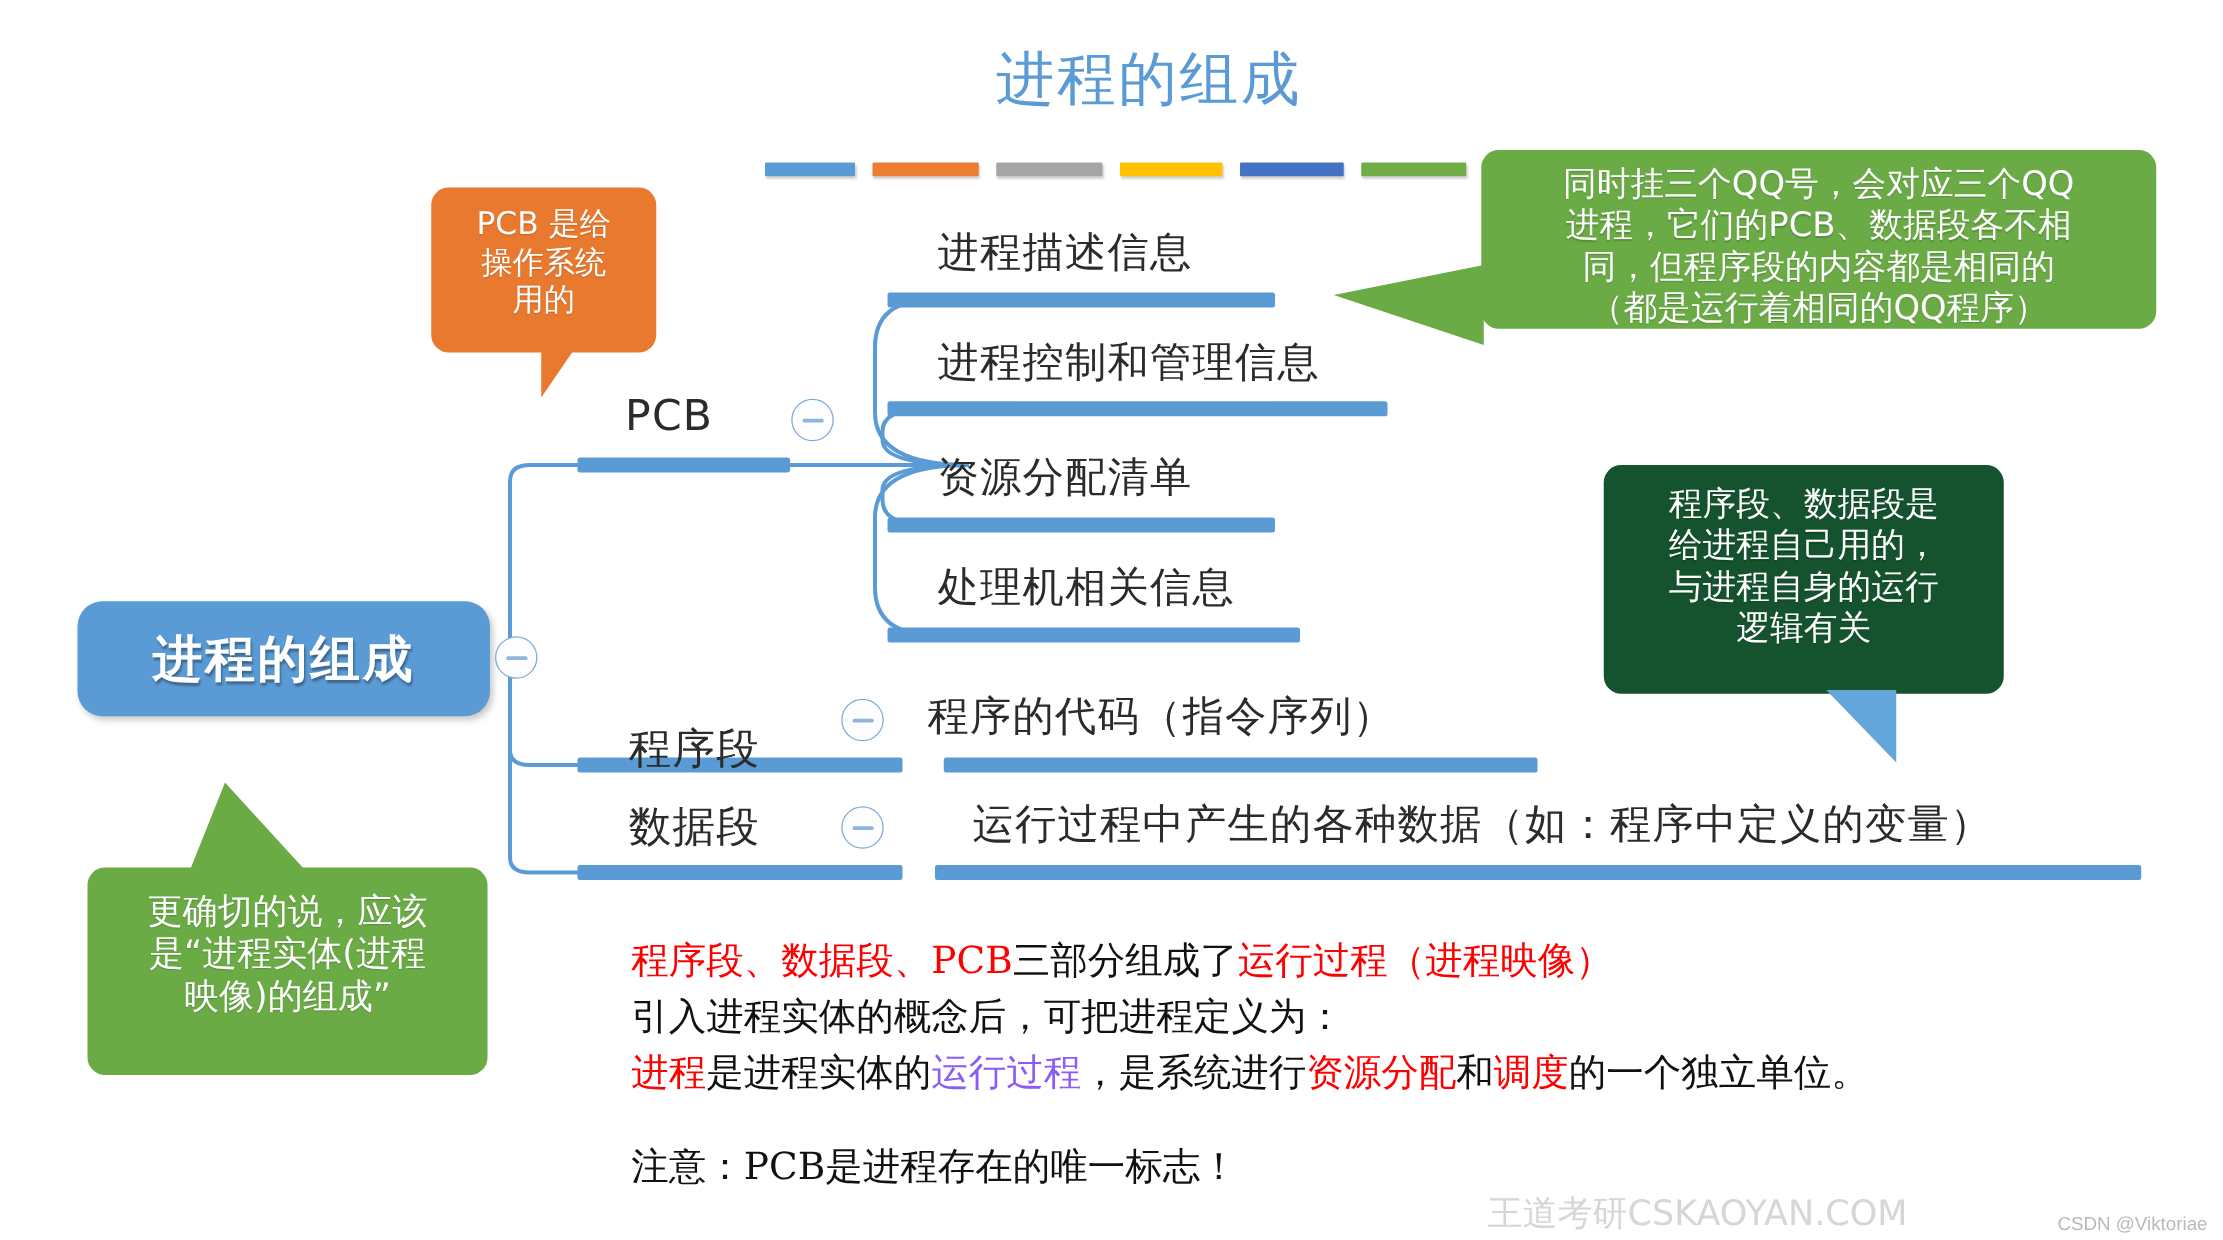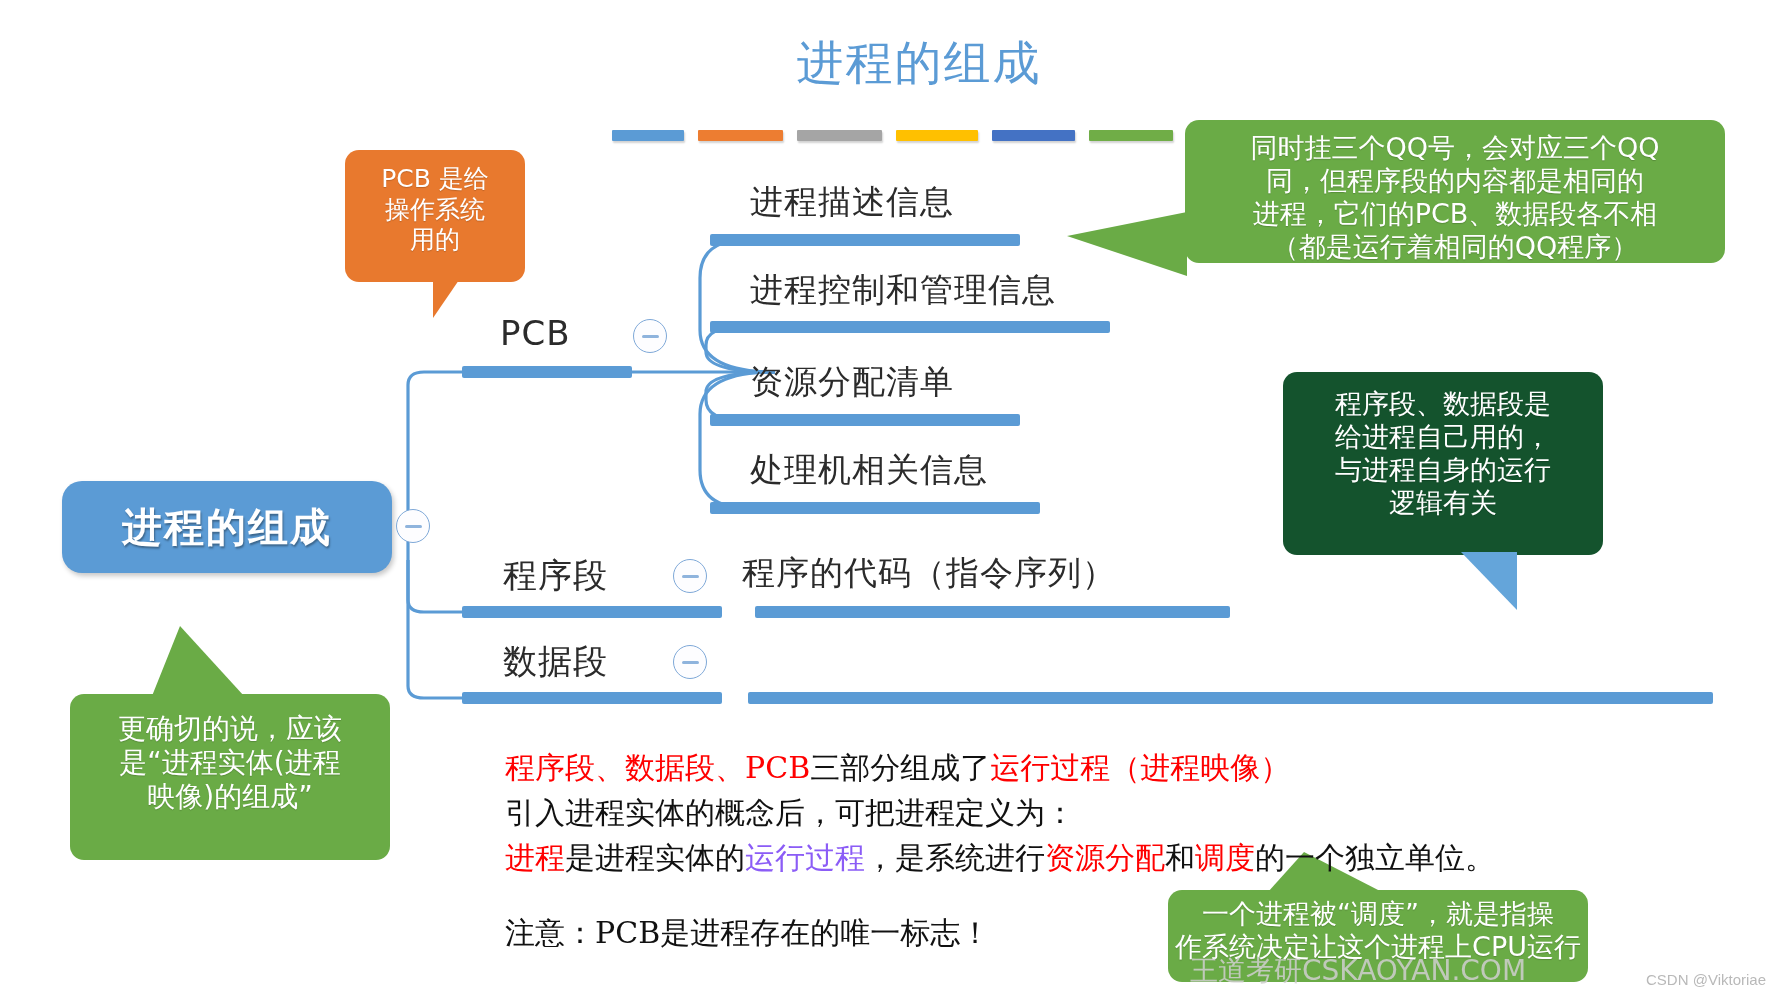--- a/index.html
+++ b/index.html
@@ -140,69 +140,65 @@
     </svg>
 
     <div class="root-node">
       <span>进程的组成</span>
     </div>
     <div class="toggle" style="left:396px;top:509px;"></div>
 
     <div class="node-label lvl1" style="left:500px;top:313px;">PCB</div>
     <div class="toggle" style="left:633px;top:319px;"></div>
 
-    <div class="node-label lvl1" style="left:503px;top:553px;">程序段</div>
+    <div class="node-label lvl1" style="left:503px;top:576px;">程序段</div>
     <div class="toggle" style="left:673px;top:559px;"></div>
 
     <div class="node-label lvl1" style="left:503px;top:639px;">数据段</div>
     <div class="toggle" style="left:673px;top:645px;"></div>
 
     <div class="node-label lvl2" style="left:750px;top:180px;">进程描述信息</div>
     <div class="node-label lvl2" style="left:750px;top:268px;">进程控制和管理信息</div>
     <div class="node-label lvl2" style="left:750px;top:360px;">资源分配清单</div>
     <div class="node-label lvl2" style="left:750px;top:448px;">处理机相关信息</div>
 
     <div class="node-label lvl2" style="left:742px;top:551px;">程序的代码（指令序列）</div>
+    <div class="node-label lvl2" style="left:778px;top:637px;">运行过程中产生的各种数据（如：程序中定义的变量）</div>
   </div>
 
   <div class="callout co-orange" style="left:345px;top:150px;width:180px;height:132px;padding-top:14px;font-size:25px;">
     <div>PCB 是给</div>
     <div>操作系统</div>
     <div>用的</div>
     <div class="tail" style="left:88px;top:130px;border-left:26px solid #e8792e;border-bottom:38px solid transparent;"></div>
   </div>
 
   <div class="callout co-green" style="left:1185px;top:120px;width:540px;height:143px;padding-top:12px;font-size:27px;">
     <div>同时挂三个QQ号，会对应三个QQ</div>
+    <div>进程，它们的PCB、数据段各不相</div>
     <div>同，但程序段的内容都是相同的</div>
-    <div>进程，它们的PCB、数据段各不相</div>
     <div>（都是运行着相同的QQ程序）</div>
     <div class="tail" style="left:-118px;top:92px;border-right:120px solid #6aab46;border-top:24px solid transparent;border-bottom:40px solid transparent;"></div>
   </div>
 
   <div class="callout co-blue" style="left:1283px;top:372px;width:320px;height:183px;padding-top:16px;font-size:27px;">
     <div>程序段、数据段是</div>
     <div>给进程自己用的，</div>
     <div>与进程自身的运行</div>
     <div>逻辑有关</div>
     <div class="tail" style="left:160px;top:180px;border-left:18px solid transparent;border-right:56px solid #64a5da;border-bottom:58px solid transparent;"></div>
   </div>
 
   <div class="callout co-green" style="left:70px;top:694px;width:320px;height:166px;padding-top:18px;font-size:28px;">
     <div>更确切的说，应该</div>
     <div>是“进程实体(进程</div>
     <div>映像)的组成”</div>
     <div class="tail" style="left:82px;top:-68px;border-left:28px solid transparent;border-right:64px solid transparent;border-bottom:70px solid #6aab46;"></div>
   </div>
 
-  <div class="callout co-green" style="left:1168px;top:890px;width:420px;height:92px;padding-top:8px;font-size:27px;">
-    <div>一个进程被“调度”，就是指操</div>
-    <div>作系统决定让这个进程上CPU运行</div>
-    <div class="tail" style="left:100px;top:-38px;border-left:36px solid transparent;border-right:78px solid transparent;border-bottom:40px solid #6aab46;"></div>
-  </div>
 
   <div class="para" style="left:505px;top:748px;">
     <span class="red">程序段、数据段、PCB</span><span class="blk">三部分组成了</span><span class="red">运行过程（进程映像）</span>
   </div>
 
   <div class="para" style="left:505px;top:793px;">
     <span class="blk">引入进程实体的概念后，可把进程定义为：</span>
   </div>
 
   <div class="para" style="left:505px;top:838px;">

